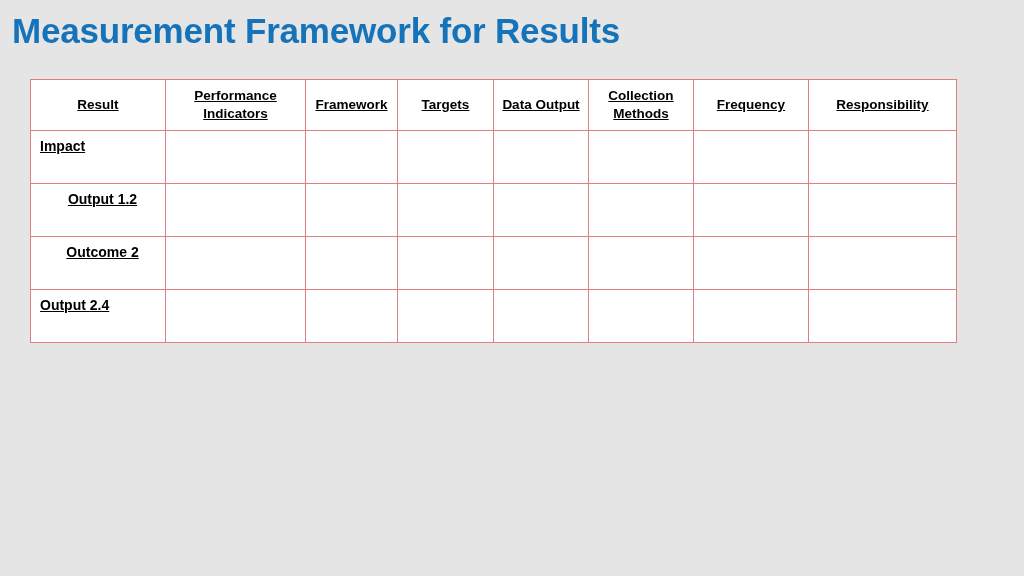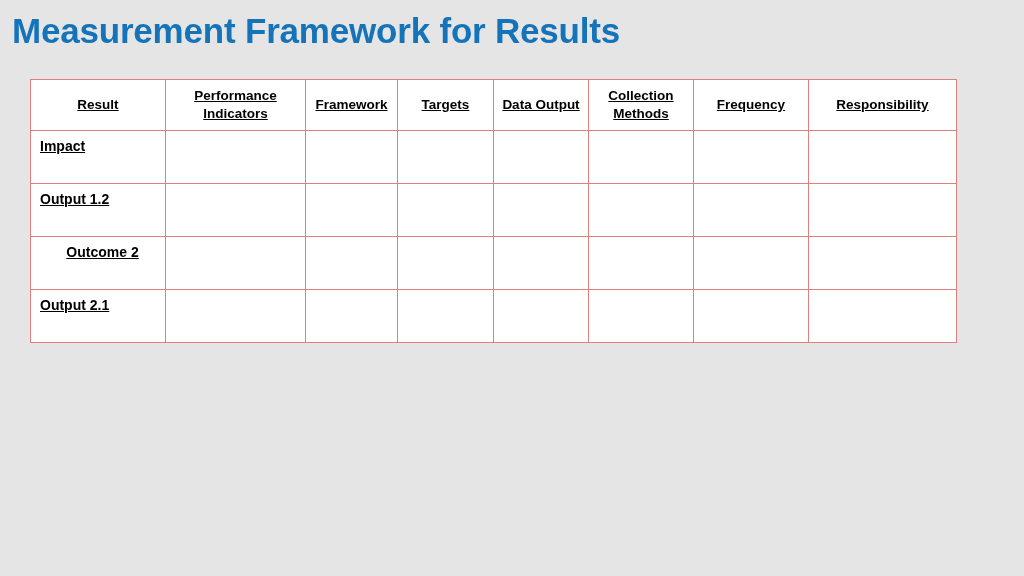--- a/index.html
+++ b/index.html
@@ -99,21 +99,21 @@
   .col-targets         { width:  96px; }
   .col-datasources     { width:  95px; }
   .col-collection      { width: 105px; }
   .col-frequency       { width: 115px; }
   .col-responsibility  { width: 148px; }
 
   
   .r-impact   td { height: 52px; }
   .r-out1     td { height: 52px; }
   .r-o11      td { height: 52px; }
-  .r-o12      td { height: 52px; }
+  .r-o12      td { height: 52px; text-align: center; }
   .r-out2     td { height: 51px; text-align: center; }
   .r-o21      td { height: 52px; }
   .r-o22      td { height: 52px; }
 </style>
 </head>
 <body>
 
 <div class="slide">
 
   <div class="slide-title">Measurement Framework for Results</div>
@@ -223,21 +223,21 @@
         <td>
             <span class="cell-blank"></span>
           </td>
         <td>
             <span class="cell-blank"></span>
           </td>
       </tr>
 
       <tr class="r-o21">
         <td>
-            <span class="row-label">Output 2.1</span>
+            <span class="row-label">Output 2.4</span>
           </td>
         <td>
             <span class="cell-blank"></span>
           </td>
         <td>
             <span class="cell-blank"></span>
           </td>
         <td>
             <span class="cell-blank"></span>
           </td>

